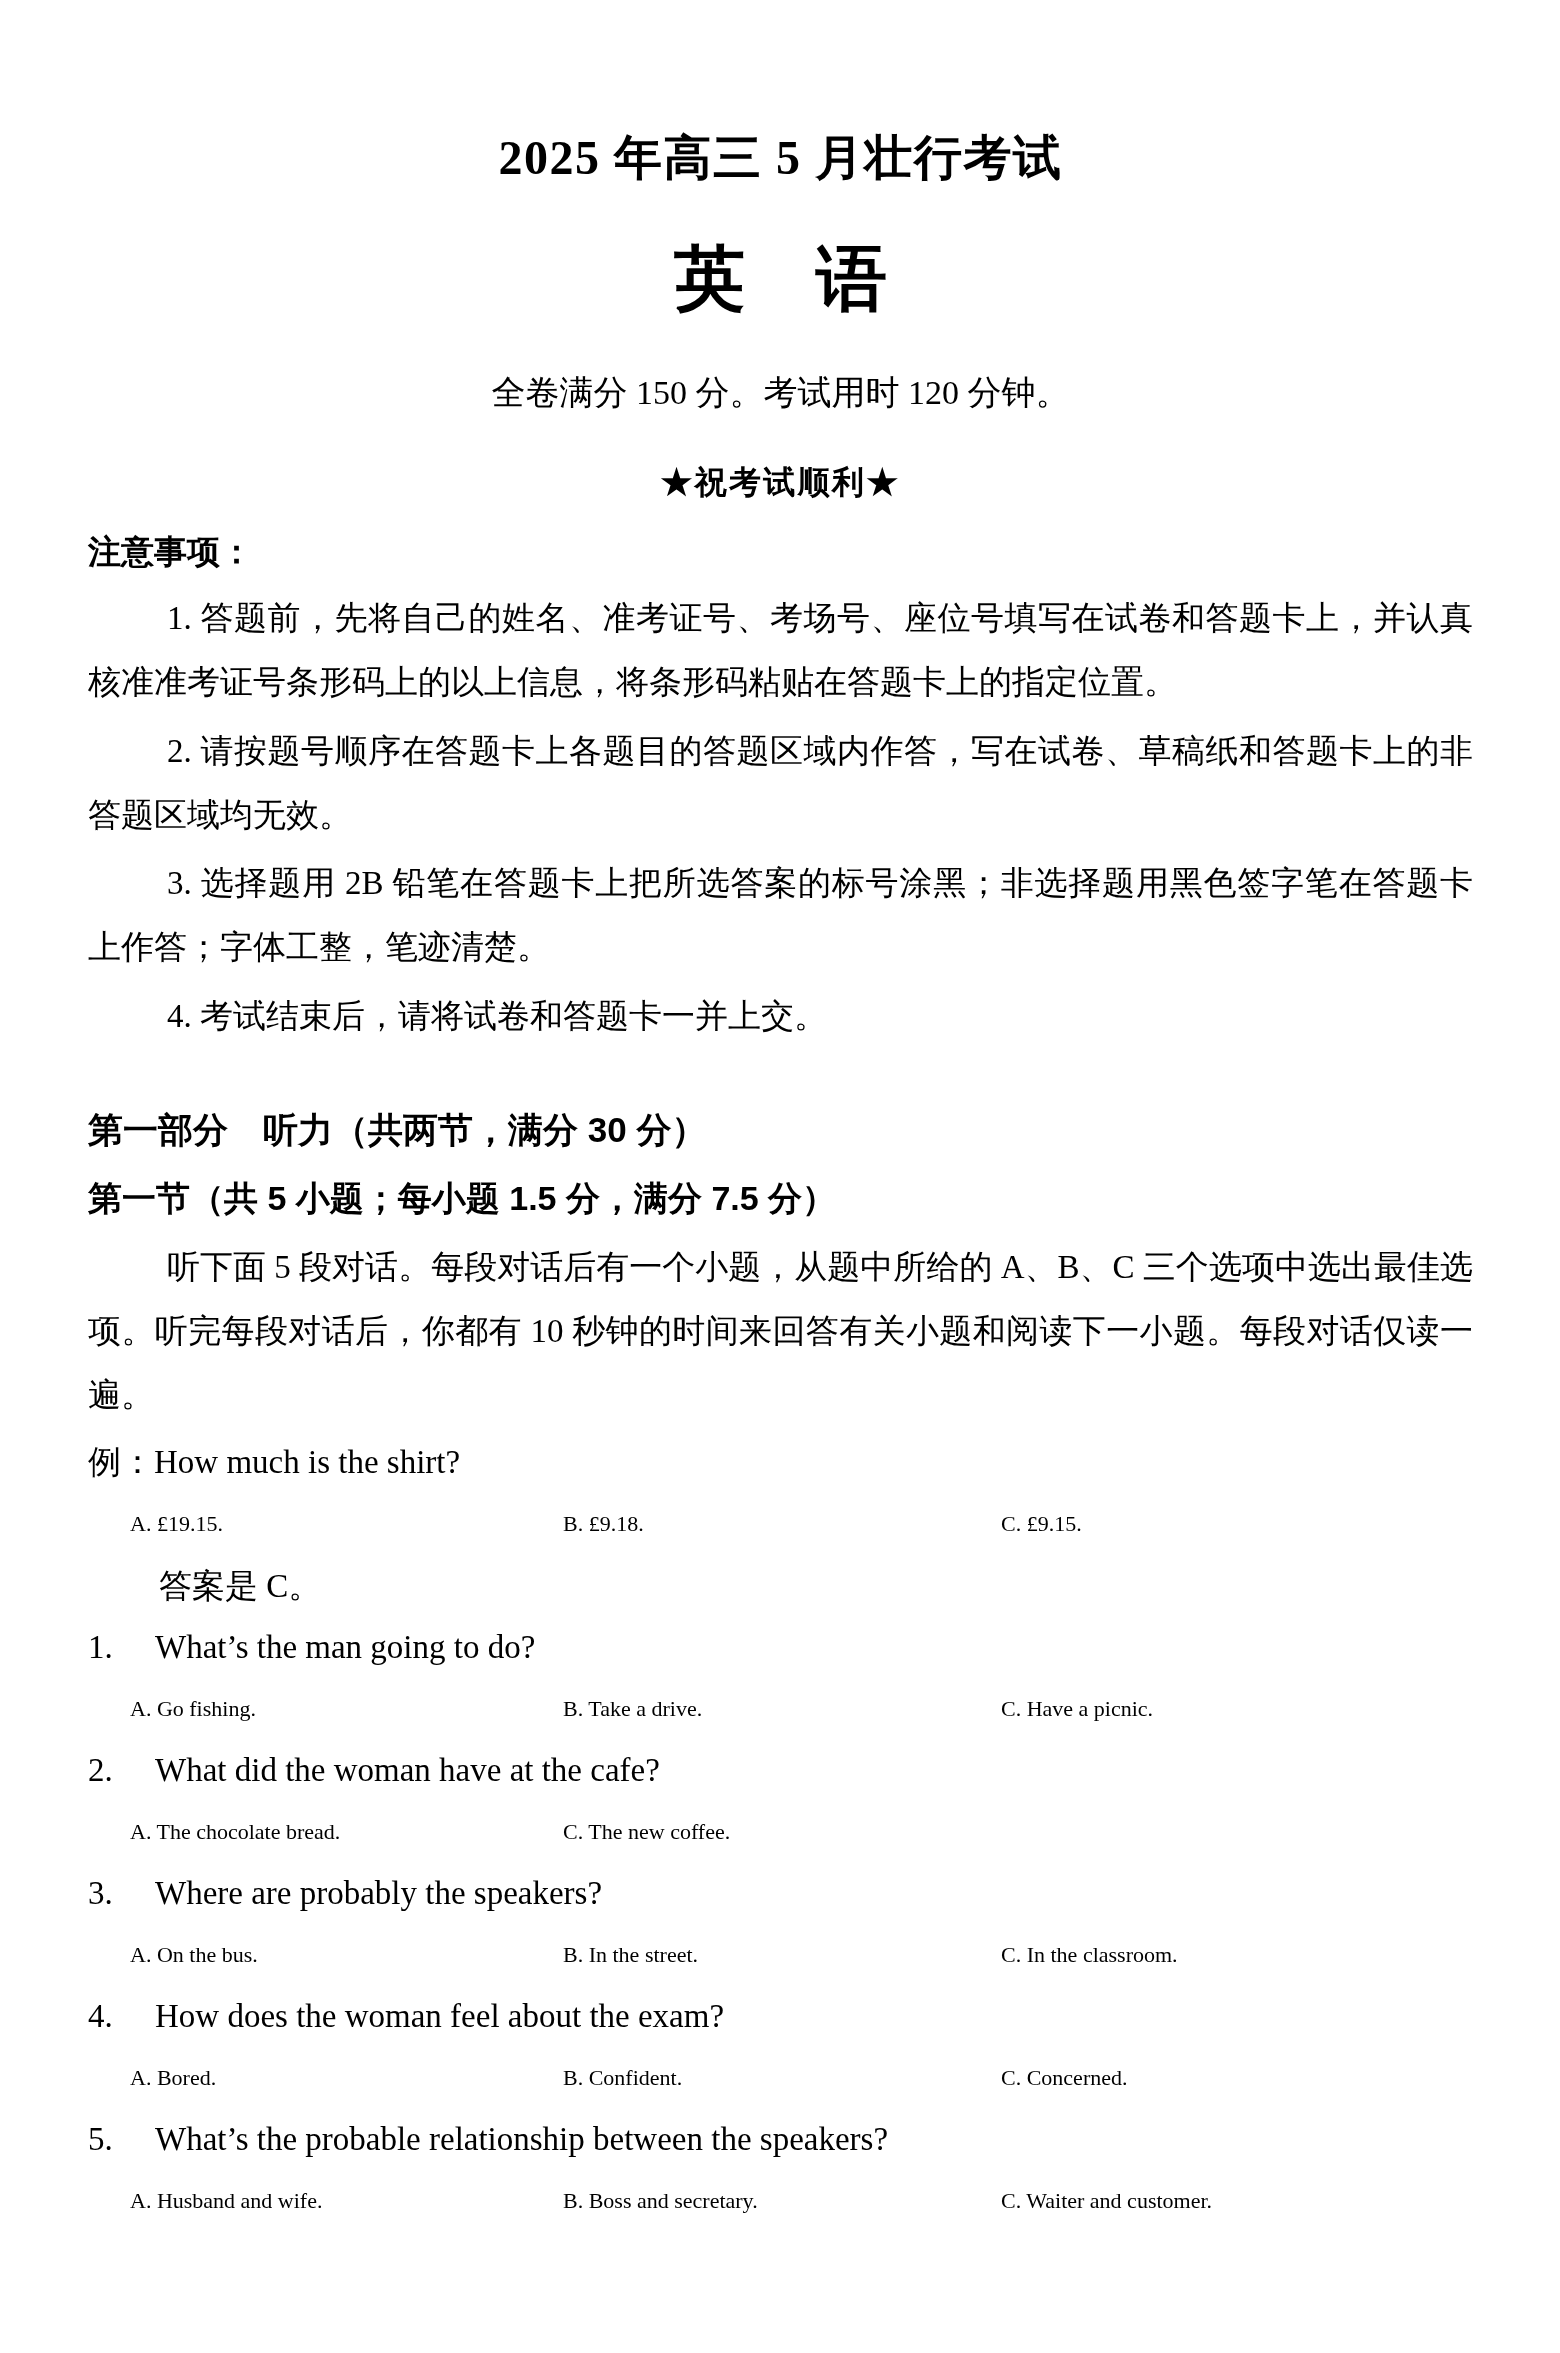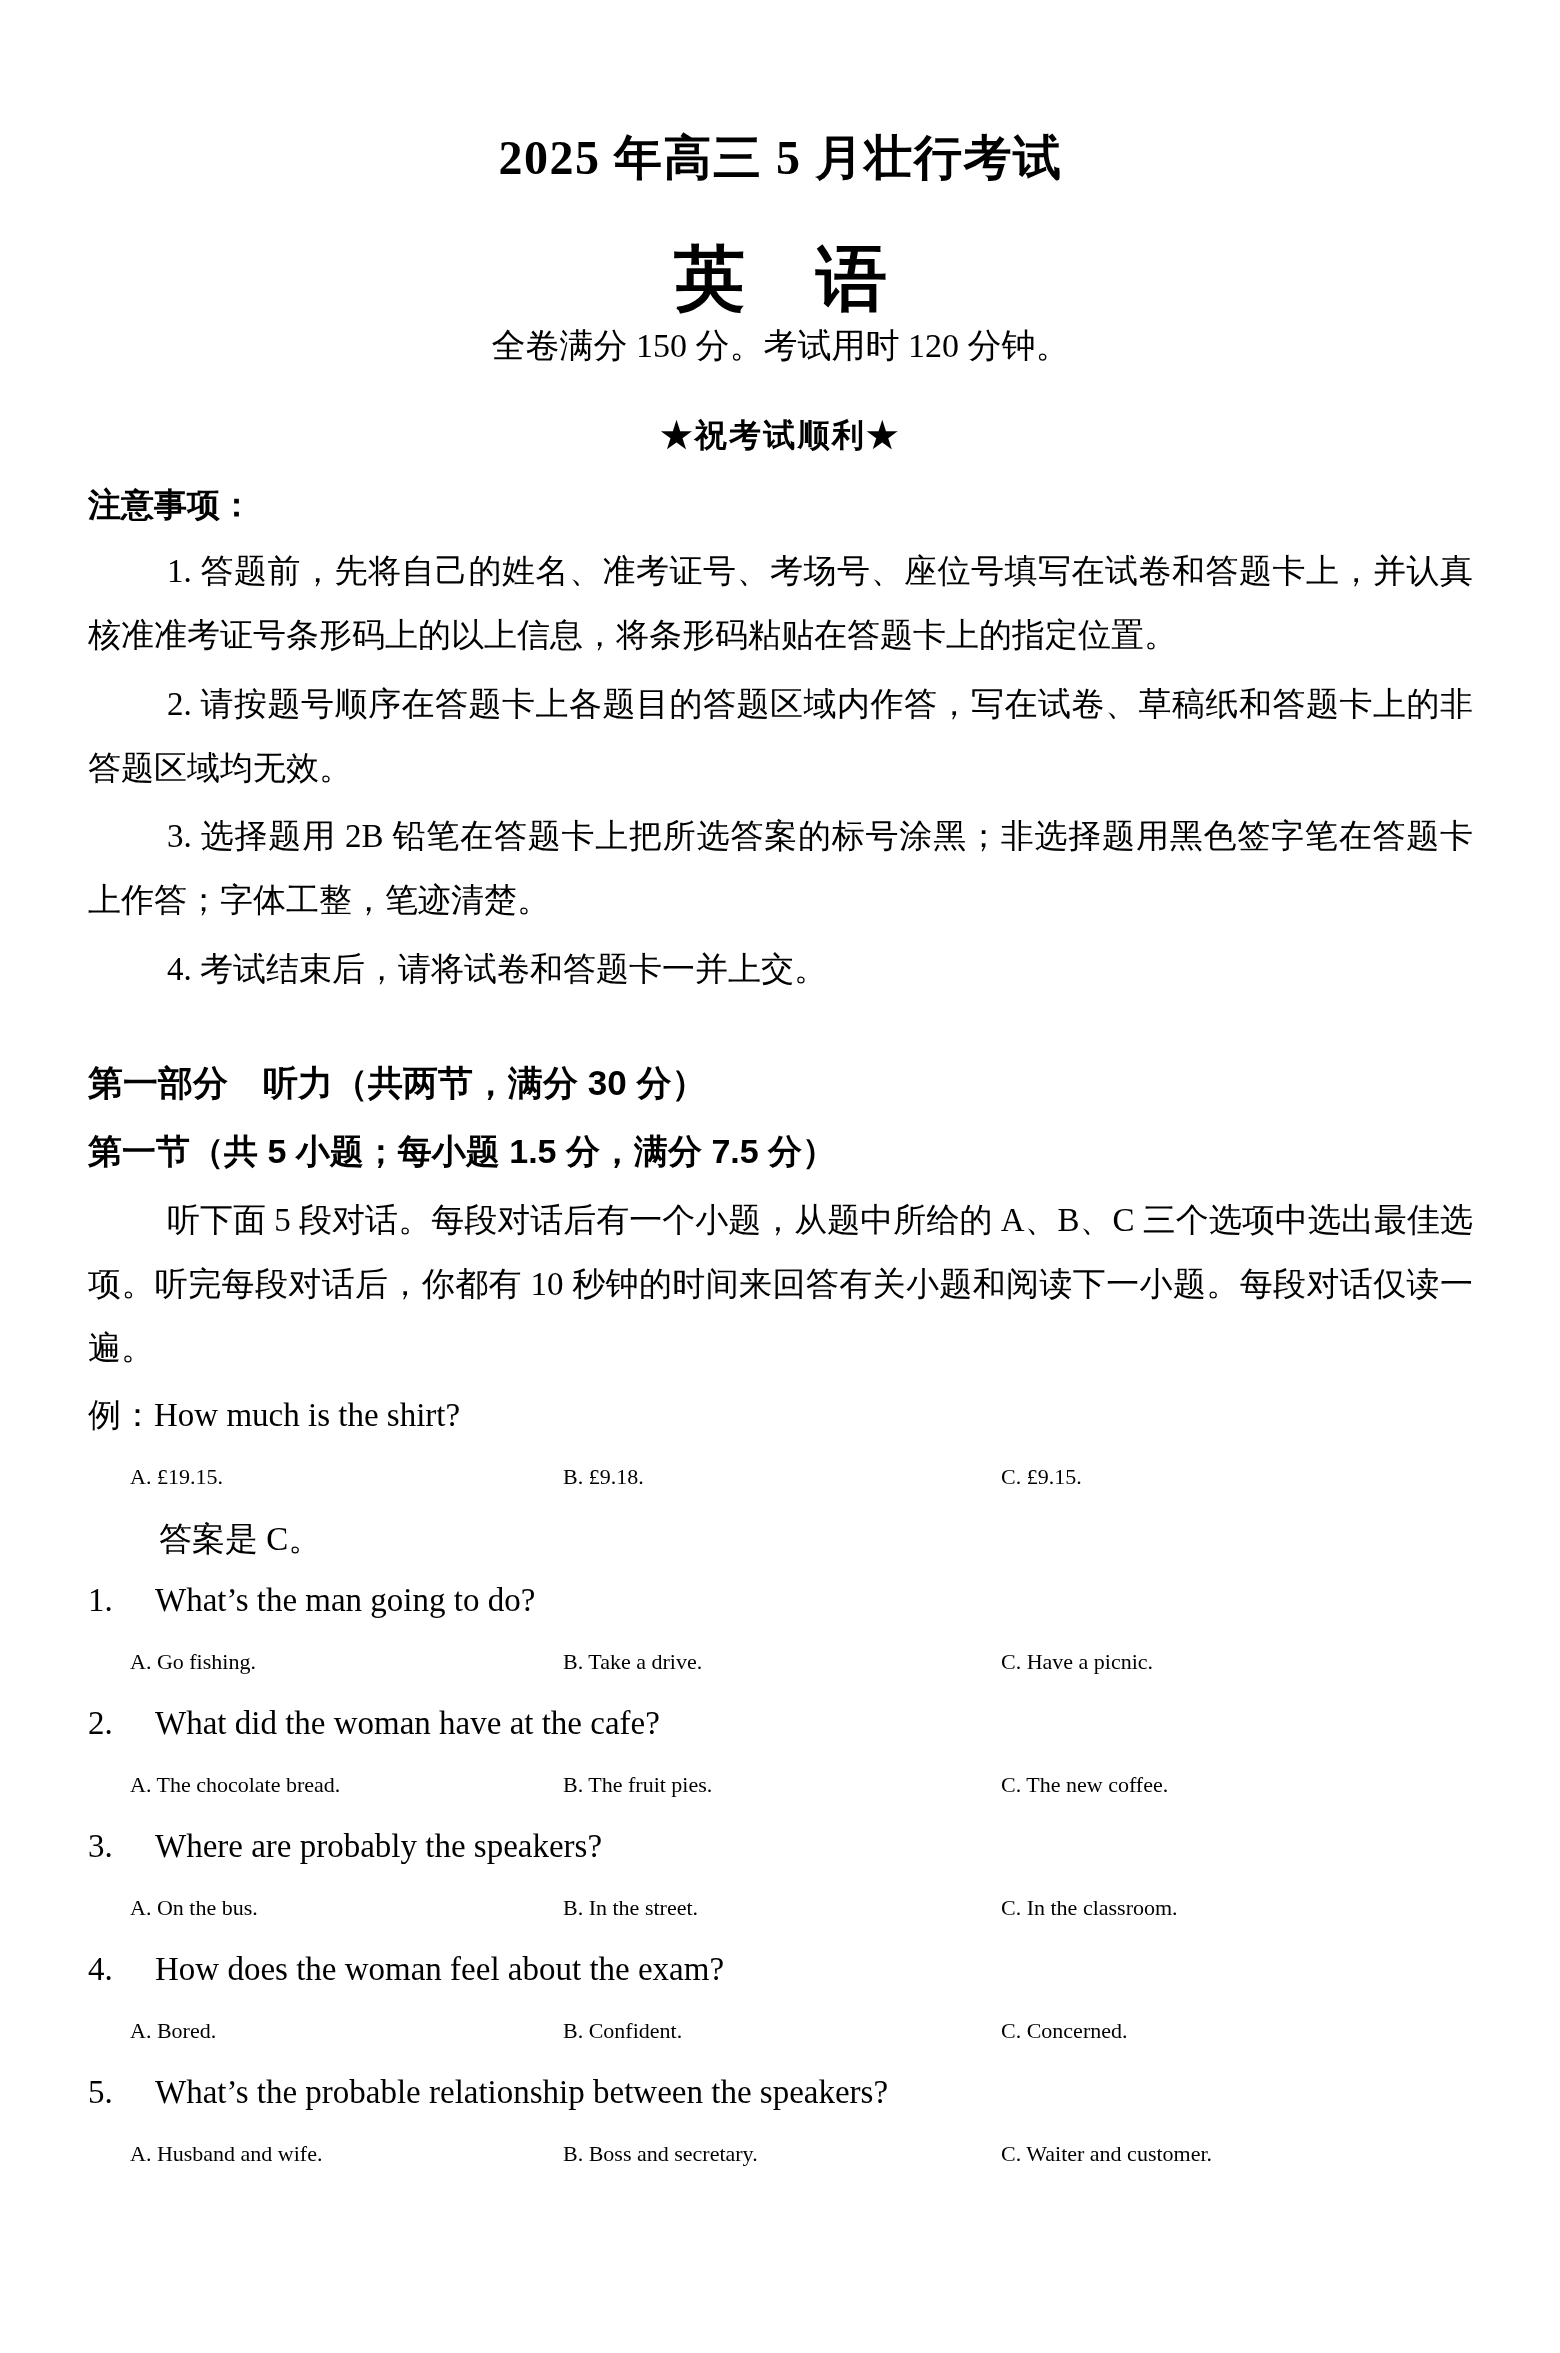--- a/index.html
+++ b/index.html
@@ -31,20 +31,21 @@
     letter-spacing: 1.5px;
   }
   .subject-title {
     margin-top: 49px;
     font-size: 71px;
     font-weight: bold;
     line-height: 85px;
     text-align: center;
   }
   .exam-meta {
+    margin-top: 47px;
     font-size: 34px;
     line-height: 47px;
     text-align: center;
   }
   .wish-banner {
     margin-top: 39px;
     font-size: 32px;
     font-weight: 900;
     line-height: 55px;
     text-align: center;
@@ -154,21 +155,20 @@
       <span class="opt">B. Take a drive.</span>
       <span class="opt">C. Have a picnic.</span>
     </div>
 
     <div class="q-row">
       <span class="q-num">2.</span>
       <span class="q-text">What did the woman have at the cafe?</span>
     </div>
     <div class="opts">
       <span class="opt">A. The chocolate bread.</span>
-      <span class="opt">B. The fruit pies.</span>
       <span class="opt">C. The new coffee.</span>
     </div>
 
     <div class="q-row">
       <span class="q-num">3.</span>
       <span class="q-text">Where are probably the speakers?</span>
     </div>
     <div class="opts">
       <span class="opt">A. On the bus.</span>
       <span class="opt">B. In the street.</span>

